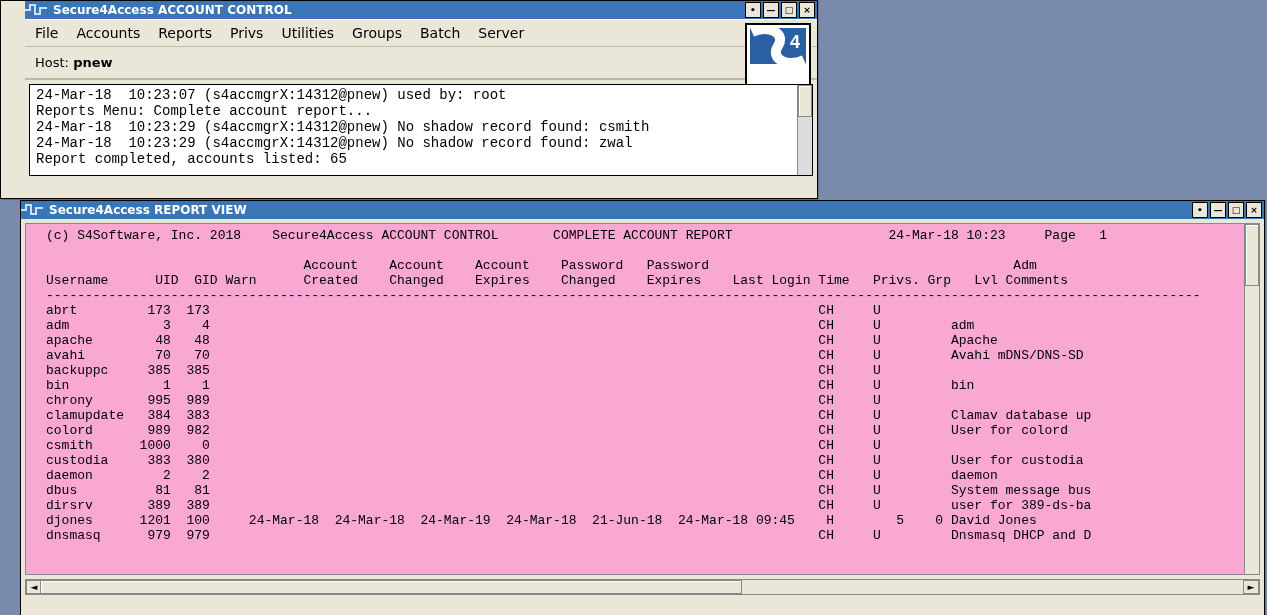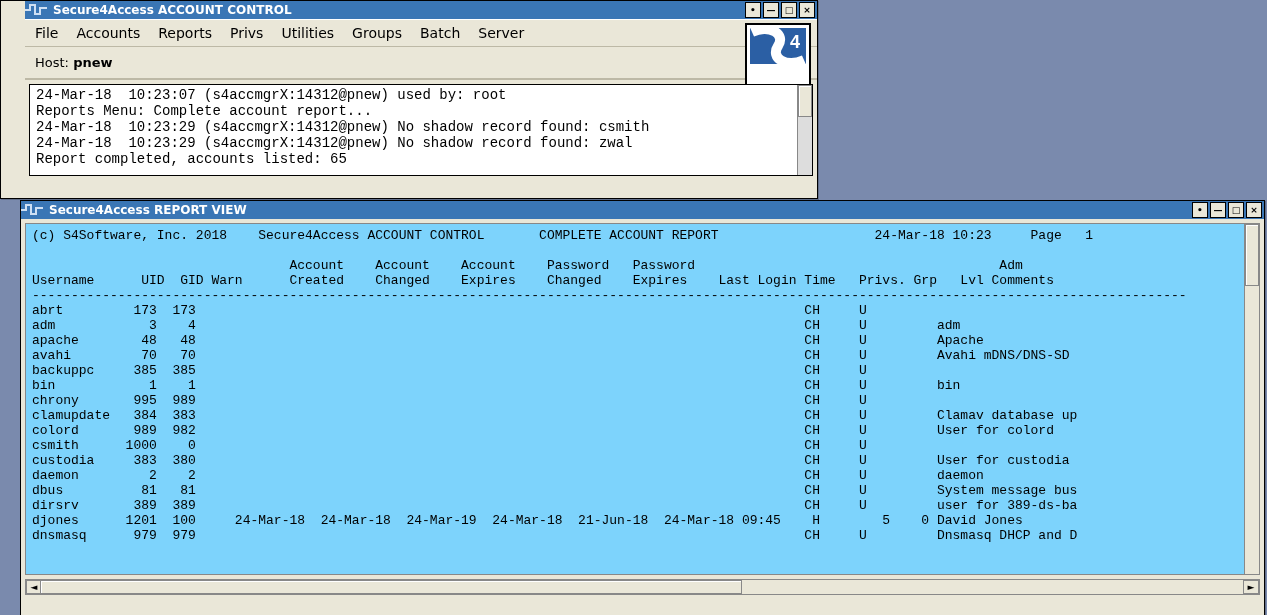--- a/index.html
+++ b/index.html
@@ -103,22 +103,22 @@
   .quitbar {
     border-top:1px solid #fff;
     border-bottom: 2px solid #bdb9a6;
     padding: 4px 10px;
     font-size: 15px;
     font-weight: bold;
   }
   .report {
     margin: 4px;
     border:1px solid #888;
-    background:#7dd3fc;
-    padding: 4px 6px 2px 6px;
+    background:#f9a8d4;
+    padding: 4px 6px 2px 20px;
     font-family: "Courier New", monospace;
     font-size: 13px;
     white-space: pre;
     overflow: hidden;
     position:relative;
     height: 344px;
   }
   .report .vscroll {
     position:absolute; right:0; top:0; bottom:0; width:14px;
     background:#eae7d8; border-left:1px solid #888;

